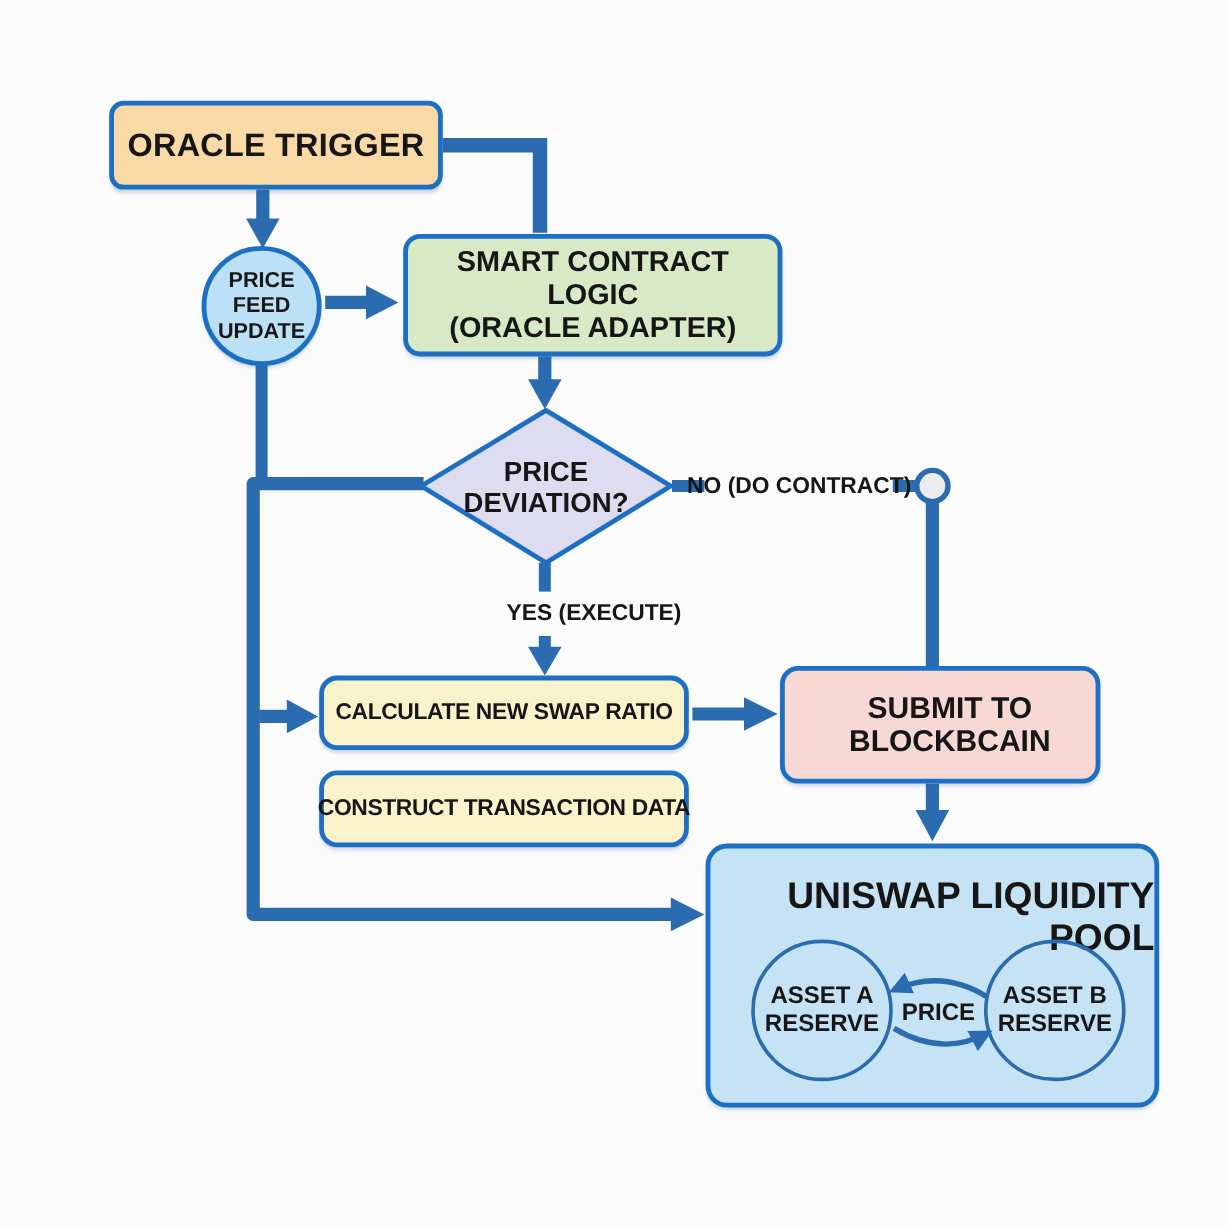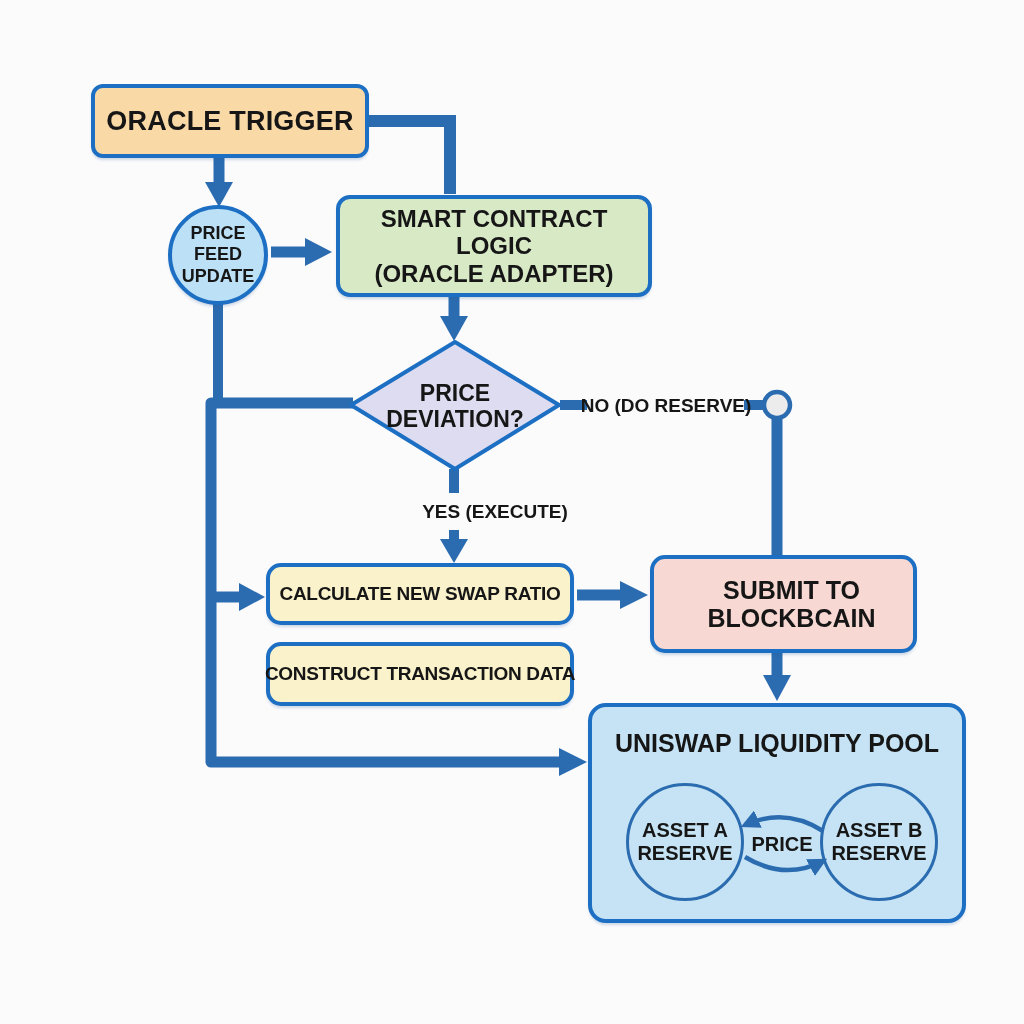--- a/index.html
+++ b/index.html
@@ -15,21 +15,21 @@
         text-align:center;font-weight:bold;color:var(--text,#161616);white-space:pre-line;line-height:1.14;
         border:4px solid var(--border,#1C6FC2);box-shadow:0 3px 3px -1px rgba(40,90,150,.22);}
   .rect{border-radius:14px;}
   .node-oracle{left:70px;top:84px;width:278px;height:74px;background:var(--oracle-fill,#F9D9A6);font-size:27px;letter-spacing:.2px;border-radius:12px;}
   .node-feed{left:147px;top:205px;width:100px;height:100px;border-radius:50%;background:var(--feed-fill,#BCE1F7);font-size:18px;line-height:1.18;}
   .node-smart{left:315px;top:195px;width:316px;height:102px;background:var(--smart-fill,#D8E9C6);font-size:24px;}
   .node-calc{left:245px;top:563px;width:308px;height:62px;background:var(--process-fill,#F9F2CB);font-size:19px;letter-spacing:-.3px;border-radius:15px;white-space:nowrap;}
   .node-construct{left:245px;top:642px;width:308px;height:64px;background:var(--process-fill,#F9F2CB);font-size:19px;letter-spacing:-.3px;border-radius:15px;white-space:nowrap;}
   .node-submit{left:629px;top:555px;width:267px;height:98px;background:var(--submit-fill,#F8D8D2);font-size:25px;border-radius:15px;padding-left:16px;}
   .node-pool{left:567px;top:703px;width:378px;height:220px;background:var(--pool-fill,#C5E3F4);border-radius:18px;display:block;}
-  .pool-title{position:absolute;left:0;top:22px;width:100%;text-align:center;font-weight:bold;font-size:25px;color:var(--text,#161616);}
+  .pool-title{position:absolute;left:0;top:22px;width:100%;text-align:right;font-weight:bold;font-size:31px;color:var(--text,#161616);}
   .asset-circle{position:absolute;box-sizing:border-box;width:118px;height:118px;border-radius:50%;
         border:3px solid var(--line,#2B6CB0);display:flex;align-items:center;justify-content:center;
         text-align:center;font-weight:bold;font-size:20px;line-height:1.15;color:var(--text,#161616);white-space:pre-line;}
   .asset-a{left:34px;top:76px;}
   .asset-b{left:228px;top:76px;}
   .swap-label{position:absolute;left:190px;top:137px;transform:translate(-50%,-50%);font-weight:bold;font-size:20px;color:var(--text,#161616);}
   .swap-arrows{position:absolute;left:143px;top:96px;overflow:visible;}
   .swap-arc{stroke:var(--line,#2B6CB0);stroke-width:4.5;fill:none;}
   .diamond-label{position:absolute;left:434px;top:406px;transform:translate(-50%,-50%);text-align:center;
         font-weight:bold;font-size:23px;line-height:1.14;color:var(--text,#161616);white-space:pre-line;}
@@ -110,21 +110,21 @@
   <div class="node node-feed">PRICE
 FEED
 UPDATE</div>
 
   <div class="node rect node-smart">SMART CONTRACT LOGIC
 (ORACLE ADAPTER)</div>
 
   <div class="diamond-label">PRICE
 DEVIATION?</div>
 
-  <div class="edge-label label-no">NO (DO RESERVE)</div>
+  <div class="edge-label label-no">NO (DO CONTRACT)</div>
 
   <div class="edge-label label-yes">YES (EXECUTE)</div>
 
   <div class="node node-calc">CALCULATE NEW SWAP RATIO</div>
 
   <div class="node node-construct">CONSTRUCT TRANSACTION DATA</div>
 
   <div class="node node-submit">SUBMIT TO
 BLOCKBCAIN</div>
 

